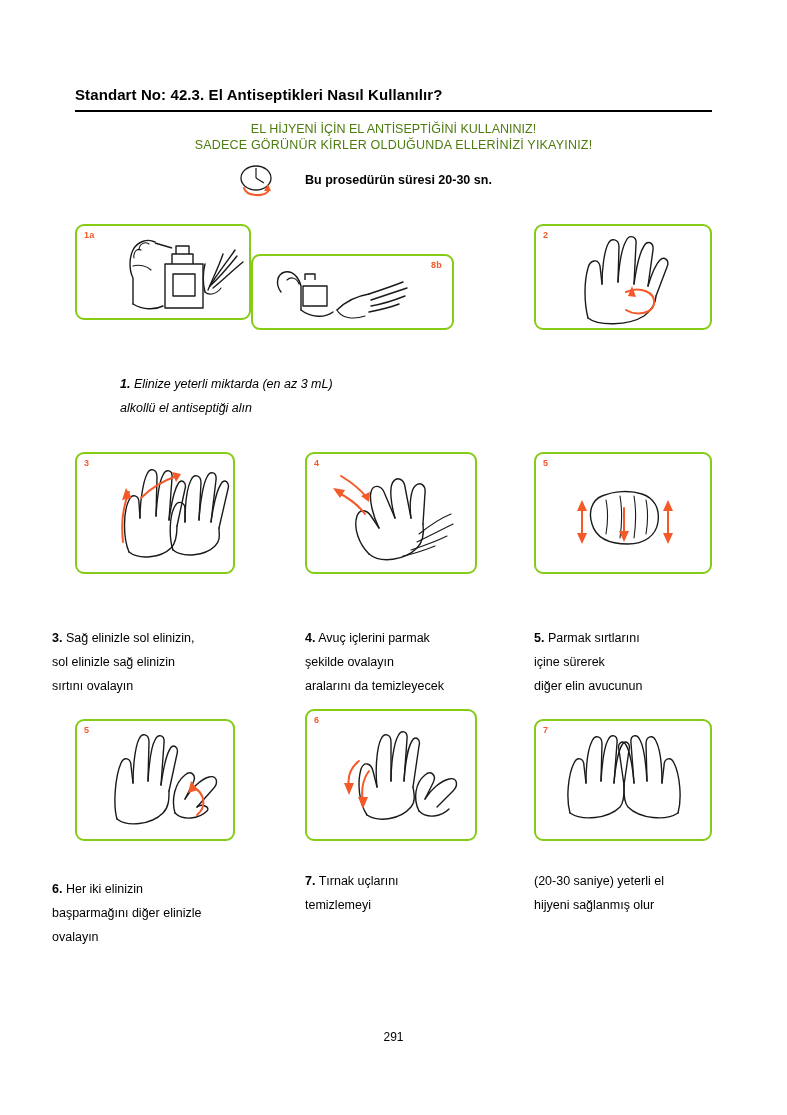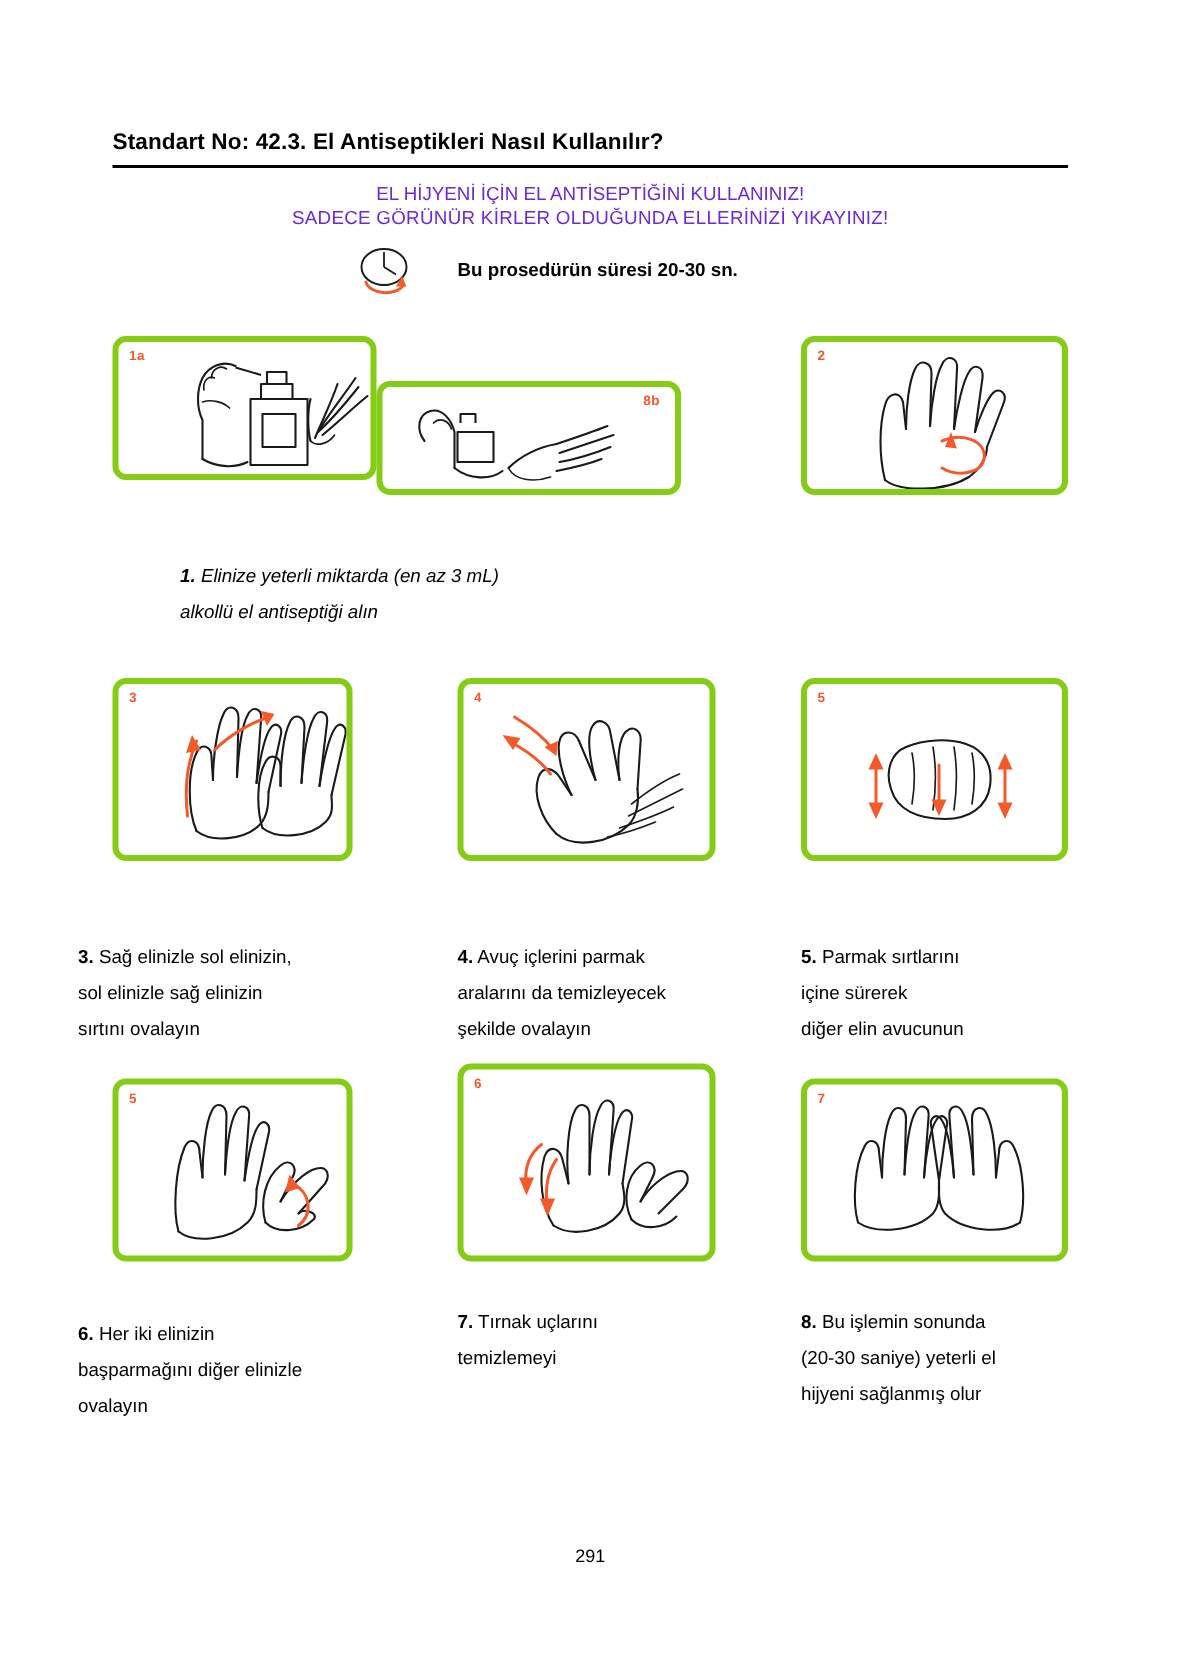--- a/index.html
+++ b/index.html
@@ -37,21 +37,21 @@
     width: 637px;
     height: 0;
     border-top: 2px solid #000;
   }
   .subtitle-block {
     position: absolute;
     left: 75px;
     top: 121px;
     width: 637px;
     text-align: center;
-    color: #6d28d9;
+    color: #4d7c0f;
     font-size: 12.5px;
     line-height: 16px;
     font-weight: normal;
   }
   .subtitle-line2 { letter-spacing: 0.2px; }
 
   .timer-wrap {
     position: absolute;
     left: 230px;
     top: 160px;
@@ -64,21 +64,21 @@
     position: absolute;
     left: 305px;
     top: 173px;
     font-size: 12.5px;
     font-weight: bold;
     color: #000;
   }
 
   .panel {
     position: absolute;
-    border: 4px solid #84cc16;
+    border: 2px solid #84cc16;
     border-radius: 9px;
     box-sizing: border-box;
     background: #fff;
     overflow: hidden;
   }
   .panel .num {
     position: absolute;
     left: 7px;
     top: 4px;
     font-size: 9px;
@@ -264,22 +264,22 @@
   </div>
 
   <div class="caption" style="left:52px; top:626px; width:230px;">
     <div><span class="b">3.</span> <span>Sağ elinizle sol elinizin,</span></div>
     <div>sol elinizle sağ elinizin</div>
     <div>sırtını ovalayın</div>
   </div>
 
   <div class="caption" style="left:305px; top:626px; width:215px;">
     <div><span class="b">4.</span> <span>Avuç içlerini parmak</span></div>
+    <div>şekilde ovalayın</div>
     <div>aralarını da temizleyecek</div>
-    <div>şekilde ovalayın</div>
   </div>
 
   <div class="caption" style="left:534px; top:626px; width:200px;">
     <div><span class="b">5.</span> <span>Parmak sırtlarını</span></div>
     <div>içine sürerek</div>
     <div>diğer elin avucunun</div>
   </div>
 
   <div class="panel" style="left:75px; top:719px; width:160px; height:122px;">
     <span class="num">5</span>
@@ -336,20 +336,19 @@
     <div>başparmağını diğer elinizle</div>
     <div>ovalayın</div>
   </div>
 
   <div class="caption" style="left:305px; top:869px; width:200px;">
     <div><span class="b">7.</span> <span>Tırnak uçlarını</span></div>
     <div>temizlemeyi</div>
   </div>
 
   <div class="caption" style="left:534px; top:869px; width:215px;">
-    <div><span class="b">8.</span> <span>Bu işlemin sonunda</span></div>
     <div>(20-30 saniye) yeterli el</div>
     <div>hijyeni sağlanmış olur</div>
   </div>
 
   <div class="pagenum">291</div>
 
 </div>
 
 </body></html>

